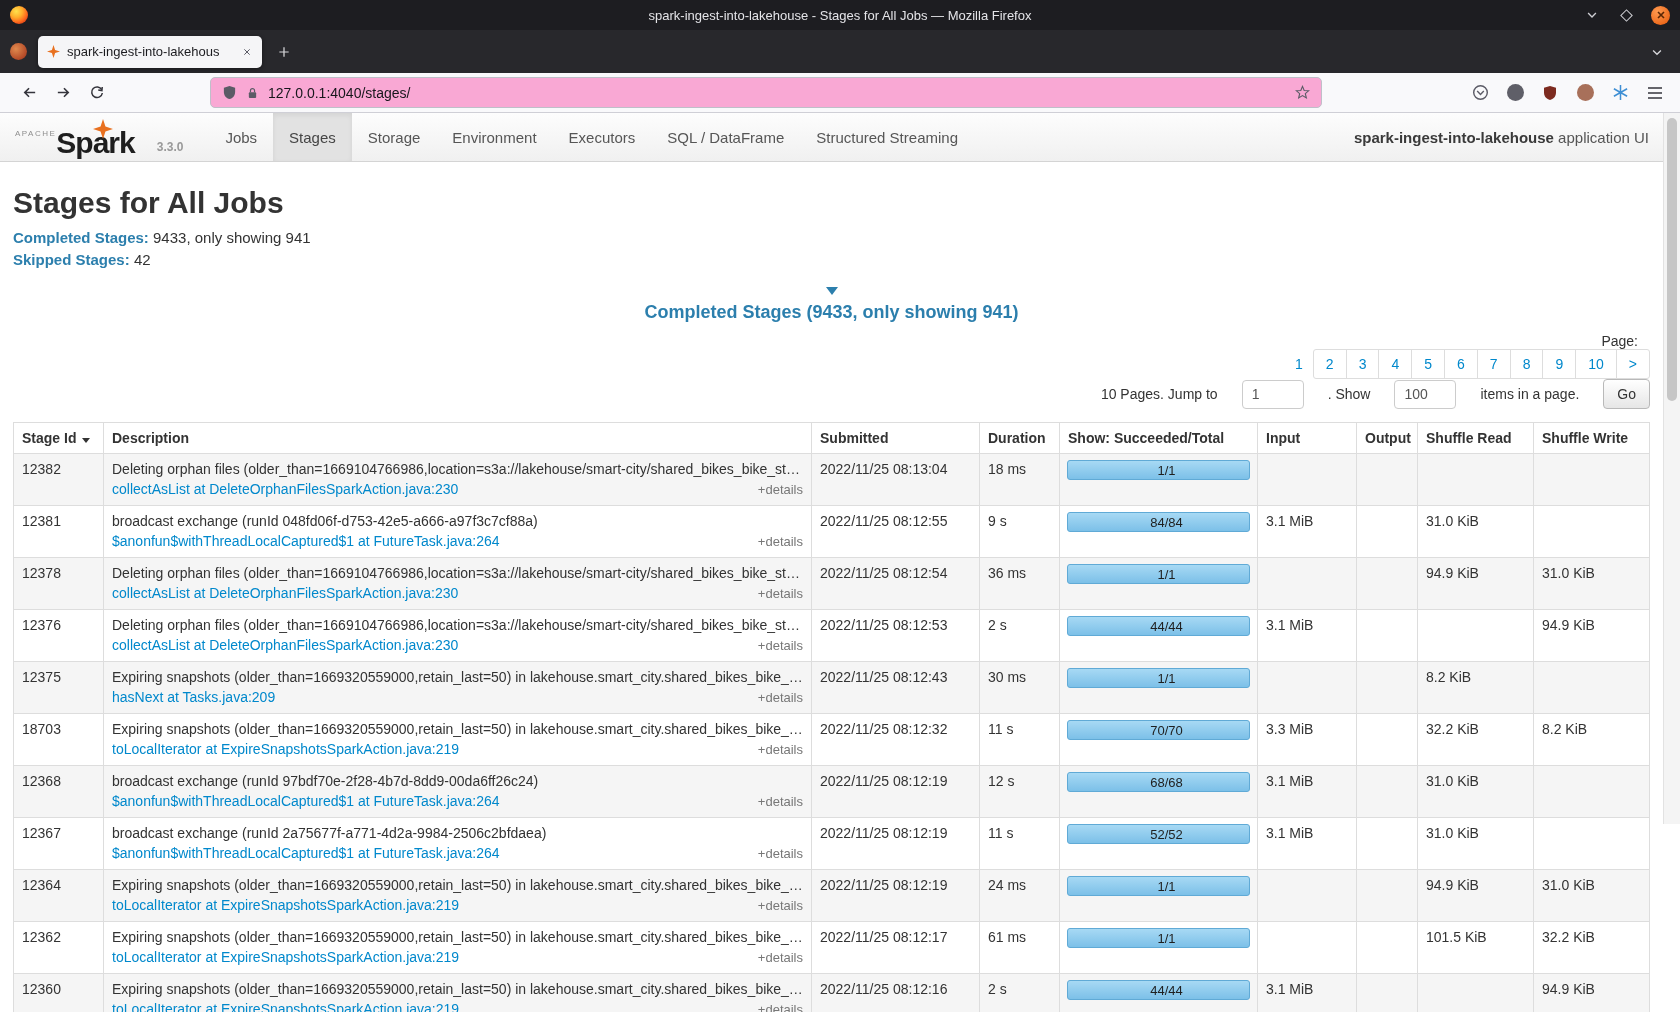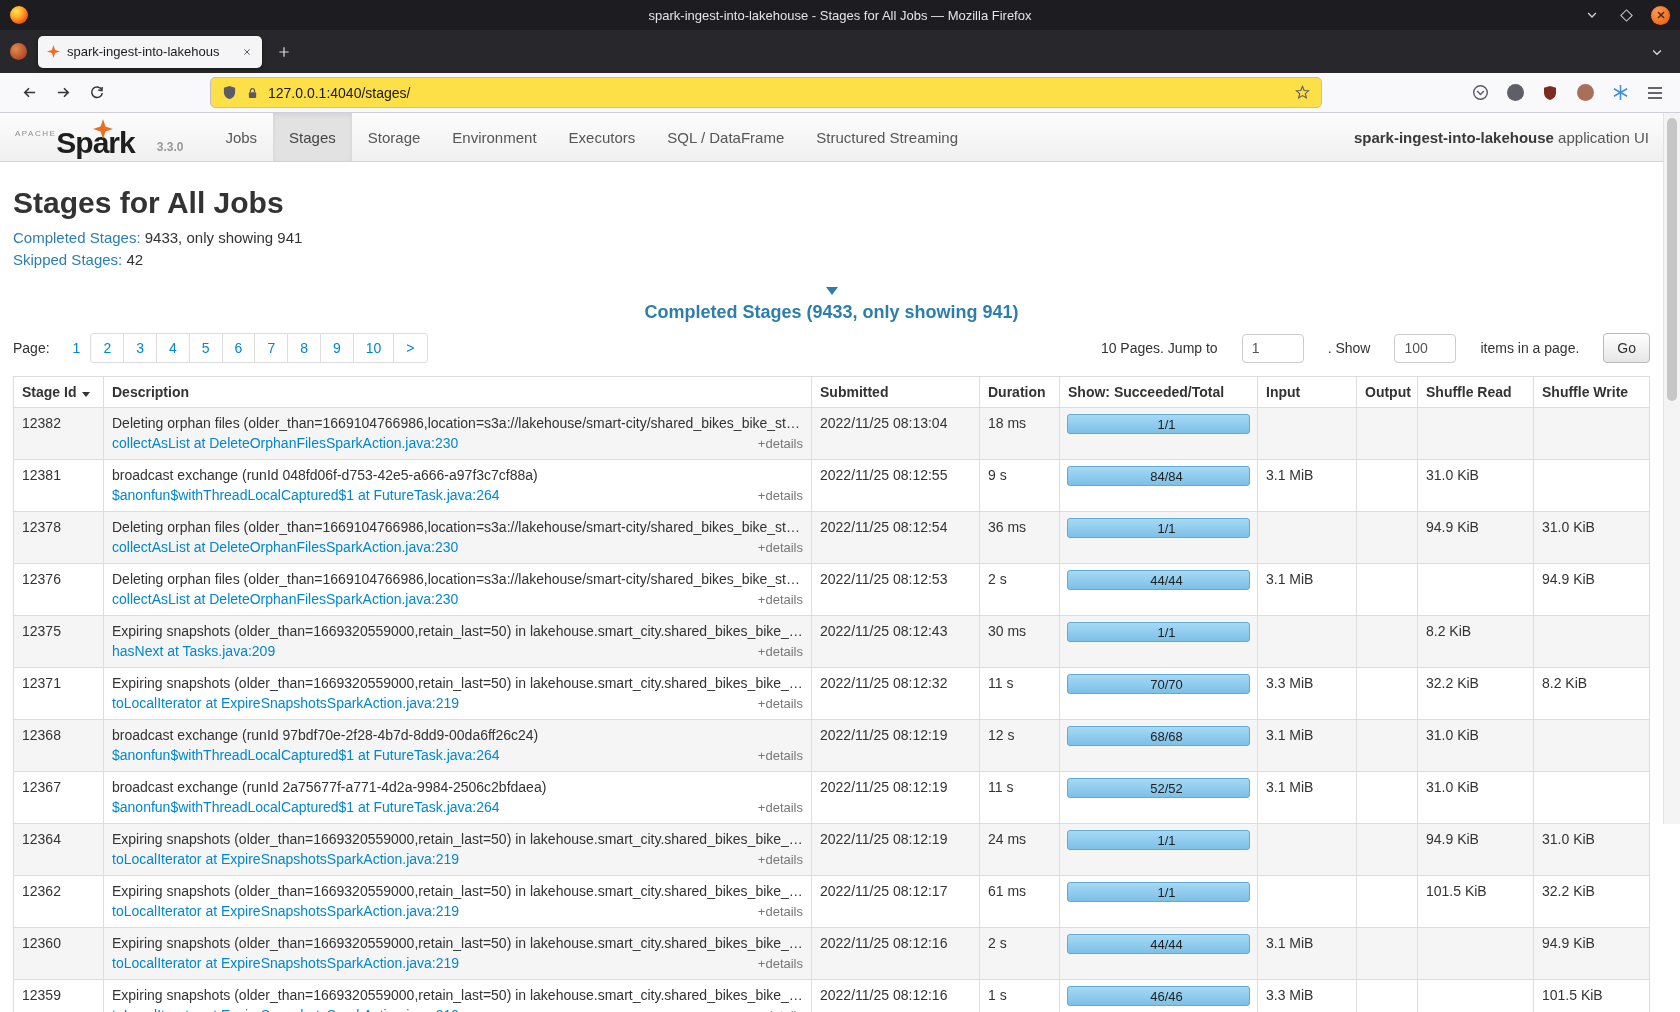--- a/index.html
+++ b/index.html
@@ -31,21 +31,21 @@
   .tab-close, .newtab, .alltabs { cursor:pointer; display:flex; align-items:center; justify-content:center; }
   .newtab { width:28px; height:28px; margin-left:8px; border-radius:4px; }
   .alltabs { width:26px; height:26px; margin-left:auto; }
 
   
   .toolbar { height:40px; background:#f9f9fb; border-bottom:1px solid #cfcfd6;
              display:flex; align-items:center; padding:0 12px; }
   .nav-btn { width:34px; height:30px; display:flex; align-items:center; justify-content:center;
              cursor:pointer; border-radius:4px; }
   .urlbar { display:flex; align-items:center; gap:9px; width:1112px; height:31px; margin-left:96px;
-            background:#fde047; border:1px solid #bfbfc9; border-radius:5px; padding:0 11px; cursor:text; }
+            background:#f9a8d4; border:1px solid #bfbfc9; border-radius:5px; padding:0 11px; cursor:text; }
   .url-text { font-size:14px; color:#17171c; }
   .url-star { margin-left:auto; display:flex; }
   .toolbar-right { margin-left:auto; display:flex; align-items:center; gap:13px; padding-right:2px; }
   .tb-icon { width:22px; height:22px; display:flex; align-items:center; justify-content:center; cursor:pointer; }
   .circle-ico { width:17px; height:17px; border-radius:50%; }
 
   
   .spark-navbar { height:49px; width:1663px; background:linear-gradient(#fdfdfd,#f0f0f0);
                   border-bottom:1px solid #d4d4d4; display:flex; align-items:stretch; padding-left:12px; }
   .logo-block { display:flex; align-items:flex-end; position:relative; padding:3px 0 4px; cursor:pointer; }
@@ -58,27 +58,27 @@
   .spark-nav { display:flex; margin-left:26px; }
   .nav-item { padding:0 16px; line-height:49px; font-size:15px; color:#565656; cursor:pointer; }
   .nav-item.active { background:#e2e2e2; color:#454545; box-shadow:inset 0 2px 5px rgba(0,0,0,.07); }
   .app-title { margin-left:auto; align-self:center; font-size:15px; color:#555; padding-right:14px; white-space:nowrap; }
   .app-name { font-weight:bold; color:#3a3a3a; }
 
   
   .content { width:1663px; padding:0 13px; }
   .page-title { font-size:30px; font-weight:bold; color:#333; margin:24px 0 8px; line-height:34px; }
   .status-line { font-size:15px; color:#333; margin:3px 0; line-height:19px; }
-  .status-label { color:var(--heading-blue,#2c7fad); font-weight:normal; cursor:pointer; }
+  .status-label { color:var(--heading-blue,#2c7fad); font-weight:bold; cursor:pointer; }
   .section-heading { margin:18px 0 10px; font-size:18px; font-weight:bold;
                      color:var(--heading-blue,#2c7fad); display:flex; align-items:center; gap:7px; cursor:pointer;flex-direction:column; }
   .collapse-arrow { width:0; height:0; border-left:6px solid transparent; border-right:6px solid transparent;
                     border-top:8px solid var(--heading-blue,#2c7fad); }
 
-  .pagination-row { display:flex; align-items:center; margin:4px 0 13px; font-size:14px; color:#333; }
+  .pagination-row { display:flex; align-items:flex-end; margin:4px 0 13px; font-size:14px; color:#333;flex-direction:column; }
   .page-label { margin-right:12px; }
   .pager { display:flex; align-items:center; }
   .page-current { color:var(--link-blue,#0088cc); padding:6px 11px; }
   .page-btn { border:1px solid #ddd; padding:6px 12px; color:var(--link-blue,#0088cc);
               background:#fff; margin-left:-1px; cursor:pointer; text-decoration:none; }
   .page-btn:first-of-type { border-radius:3px 0 0 3px; }
   .page-btn:last-of-type { border-radius:0 3px 3px 0; }
   .pager-right { margin-left:auto; display:flex; align-items:center; gap:24px; }
   .jump-input { width:62px; height:29px; border:1px solid #ccc; border-radius:4px;
                 padding:2px 9px; font-size:14px; color:#555; font-family:"Liberation Sans",sans-serif; }
@@ -402,21 +402,21 @@
             <td>30 ms</td>
             <td class="tasks-cell">
               <div class="progress">1/1</div>
             </td>
             <td></td>
             <td></td>
             <td>8.2 KiB</td>
             <td></td>
           </tr>
           <tr>
-            <td>12371</td>
+            <td>18703</td>
             <td>
               <div class="desc-text">Expiring snapshots (older_than=1669320559000,retain_last=50) in lakehouse.smart_city.shared_bikes_bike_sta…</div>
               <div class="desc-line2">
                 <a class="desc-link" href="#">toLocalIterator at ExpireSnapshotsSparkAction.java:219</a>
                 <span class="details-toggle">+details</span>
               </div>
             </td>
             <td>2022/11/25 08:12:32</td>
             <td>11 s</td>
             <td class="tasks-cell">

